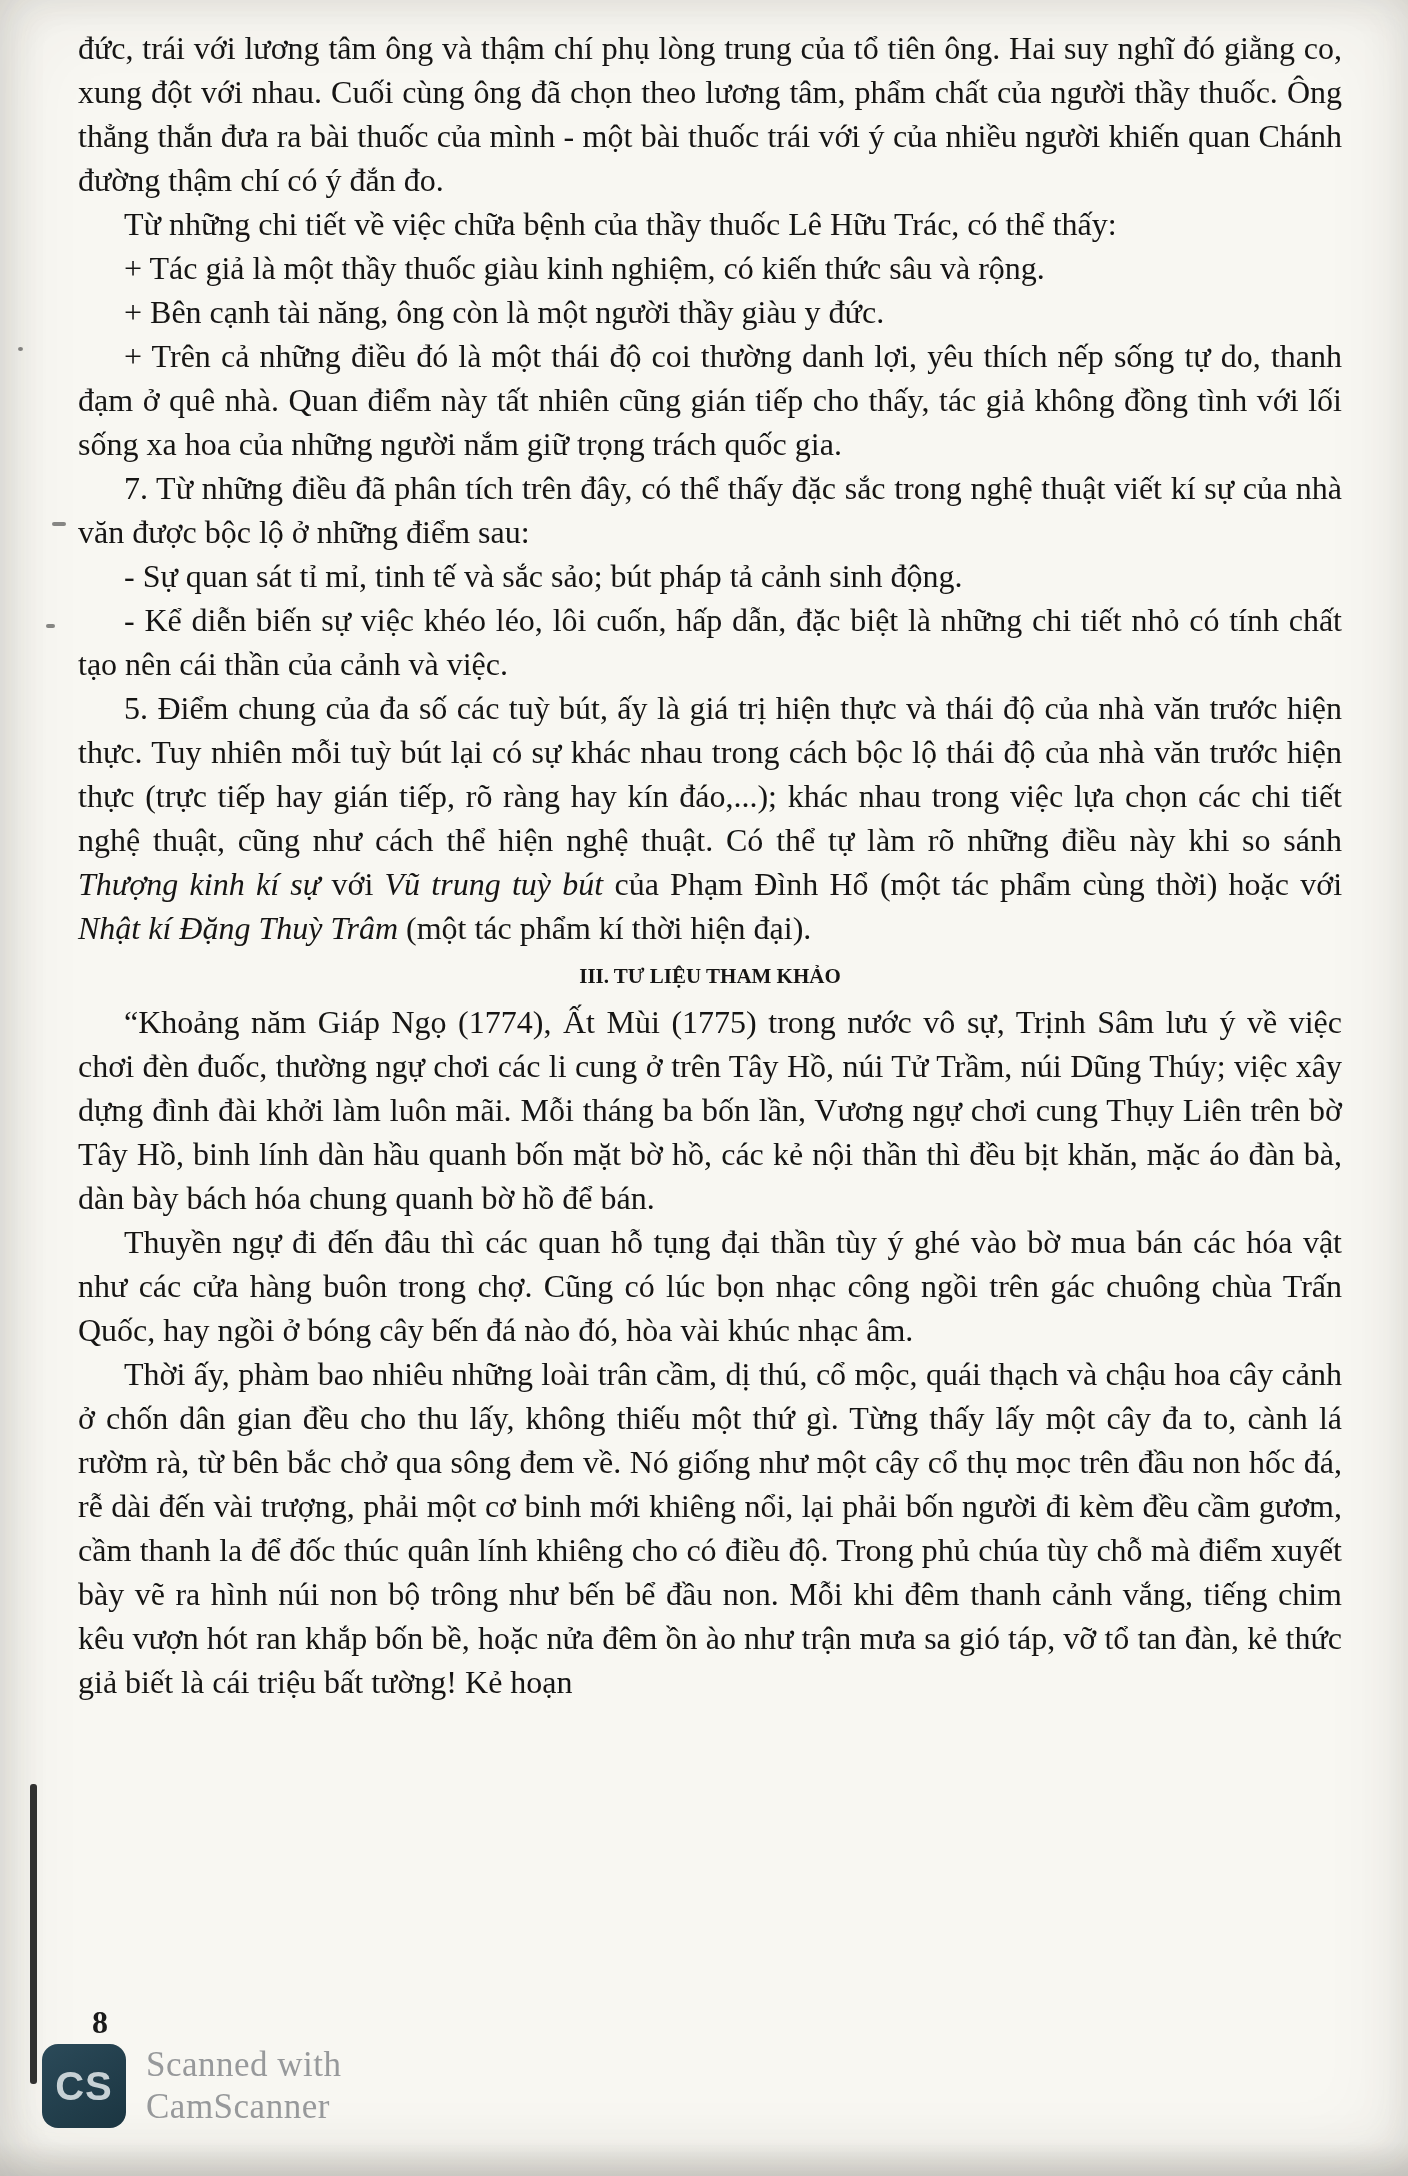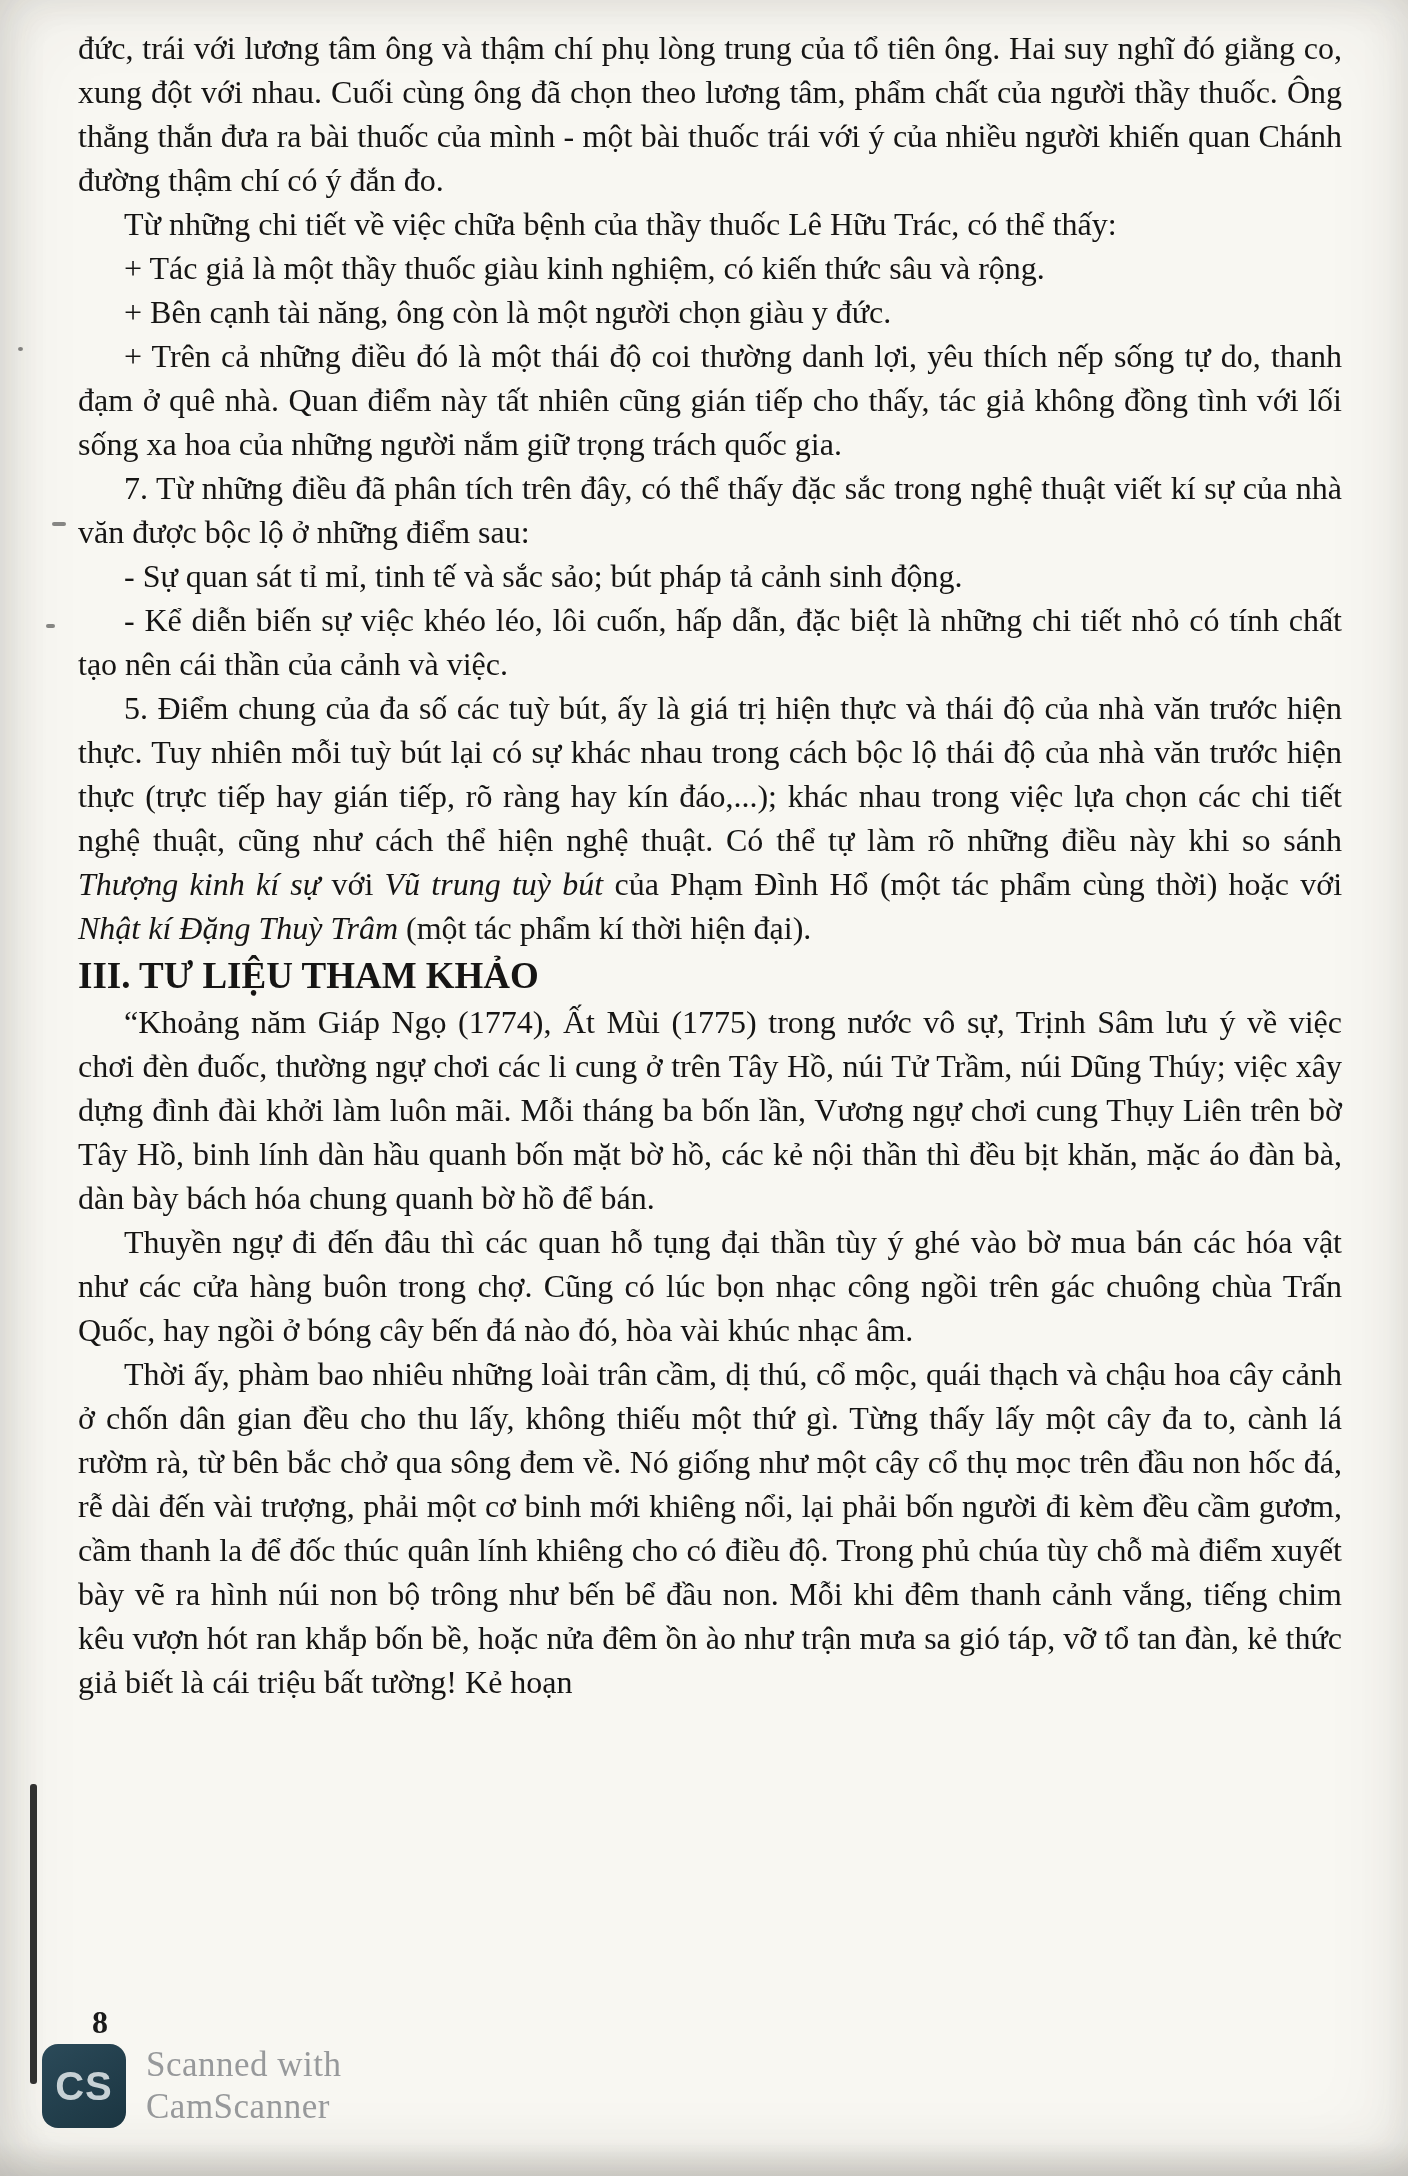--- a/index.html
+++ b/index.html
@@ -30,23 +30,23 @@
   .para {
     margin: 0;
     text-indent: 46px;
   }
   .para.continuation {
     text-indent: 0;
   }
   .para.heading {
     text-indent: 0;
     font-weight: bold;
-    font-size: 37px;
+    font-size: 21px;
     margin: 4px 0 2px 0;
-    text-align: left;
+    text-align: center;
   }
   .para .it {
     font-style: italic;
   }
   .scan-bar {
     position: absolute;
     left: 30px;
     top: 1784px;
     width: 7px;
     height: 300px;
@@ -112,21 +112,21 @@
 </head>
 <body>
 
 <div class="page">
 
   <div class="content">
 
   <p class="para continuation"><span>đức, trái với lương tâm ông và thậm chí phụ lòng trung của tổ tiên ông. Hai suy nghĩ đó giằng co, xung đột với nhau. Cuối cùng ông đã chọn theo lương tâm, phẩm chất của người thầy thuốc. Ông thẳng thắn đưa ra bài thuốc của mình - một bài thuốc trái với ý của nhiều người khiến quan Chánh đường thậm chí có ý đắn đo.</span></p>
       <p class="para indent"><span>Từ những chi tiết về việc chữa bệnh của thầy thuốc Lê Hữu Trác, có thể thấy:</span></p>
       <p class="para indent"><span>+ Tác giả là một thầy thuốc giàu kinh nghiệm, có kiến thức sâu và rộng.</span></p>
-      <p class="para indent"><span>+ Bên cạnh tài năng, ông còn là một người chọn giàu y đức.</span></p>
+      <p class="para indent"><span>+ Bên cạnh tài năng, ông còn là một người thầy giàu y đức.</span></p>
       <p class="para indent"><span>+ Trên cả những điều đó là một thái độ coi thường danh lợi, yêu thích nếp sống tự do, thanh đạm ở quê nhà. Quan điểm này tất nhiên cũng gián tiếp cho thấy, tác giả không đồng tình với lối sống xa hoa của những người nắm giữ trọng trách quốc gia.</span></p>
       <p class="para indent"><span>7. Từ những điều đã phân tích trên đây, có thể thấy đặc sắc trong nghệ thuật viết kí sự của nhà văn được bộc lộ ở những điểm sau:</span></p>
       <p class="para indent"><span>- Sự quan sát tỉ mỉ, tinh tế và sắc sảo; bút pháp tả cảnh sinh động.</span></p>
       <p class="para indent"><span>- Kể diễn biến sự việc khéo léo, lôi cuốn, hấp dẫn, đặc biệt là những chi tiết nhỏ có tính chất tạo nên cái thần của cảnh và việc.</span></p>
       <p class="para indent"><span>5. Điểm chung của đa số các tuỳ bút, ấy là giá trị hiện thực và thái độ của nhà văn trước hiện thực. Tuy nhiên mỗi tuỳ bút lại có sự khác nhau trong cách bộc lộ thái độ của nhà văn trước hiện thực (trực tiếp hay gián tiếp, rõ ràng hay kín đáo,...); khác nhau trong việc lựa chọn các chi tiết nghệ thuật, cũng như cách thể hiện nghệ thuật. Có thể tự làm rõ những điều này khi so sánh </span><span class="it">Thượng kinh kí sự</span><span> với </span><span class="it">Vũ trung tuỳ bút</span><span> của Phạm Đình Hổ (một tác phẩm cùng thời) hoặc với </span><span class="it">Nhật kí Đặng Thuỳ Trâm</span><span> (một tác phẩm kí thời hiện đại).</span></p>
       <p class="para heading"><span>III. TƯ LIỆU THAM KHẢO</span></p>
       <p class="para indent"><span>“Khoảng năm Giáp Ngọ (1774), Ất Mùi (1775) trong nước vô sự, Trịnh Sâm lưu ý về việc chơi đèn đuốc, thường ngự chơi các li cung ở trên Tây Hồ, núi Tử Trầm, núi Dũng Thúy; việc xây dựng đình đài khởi làm luôn mãi. Mỗi tháng ba bốn lần, Vương ngự chơi cung Thụy Liên trên bờ Tây Hồ, binh lính dàn hầu quanh bốn mặt bờ hồ, các kẻ nội thần thì đều bịt khăn, mặc áo đàn bà, dàn bày bách hóa chung quanh bờ hồ để bán.</span></p>
       <p class="para indent"><span>Thuyền ngự đi đến đâu thì các quan hỗ tụng đại thần tùy ý ghé vào bờ mua bán các hóa vật như các cửa hàng buôn trong chợ. Cũng có lúc bọn nhạc công ngồi trên gác chuông chùa Trấn Quốc, hay ngồi ở bóng cây bến đá nào đó, hòa vài khúc nhạc âm.</span></p>
       <p class="para indent"><span>Thời ấy, phàm bao nhiêu những loài trân cầm, dị thú, cổ mộc, quái thạch và chậu hoa cây cảnh ở chốn dân gian đều cho thu lấy, không thiếu một thứ gì. Từng thấy lấy một cây đa to, cành lá rườm rà, từ bên bắc chở qua sông đem về. Nó giống như một cây cổ thụ mọc trên đầu non hốc đá, rễ dài đến vài trượng, phải một cơ binh mới khiêng nổi, lại phải bốn người đi kèm đều cầm gươm, cầm thanh la để đốc thúc quân lính khiêng cho có điều độ. Trong phủ chúa tùy chỗ mà điểm xuyết bày vẽ ra hình núi non bộ trông như bến bể đầu non. Mỗi khi đêm thanh cảnh vắng, tiếng chim kêu vượn hót ran khắp bốn bề, hoặc nửa đêm ồn ào như trận mưa sa gió táp, vỡ tổ tan đàn, kẻ thức giả biết là cái triệu bất tường! Kẻ hoạn</span></p>
     </div>

